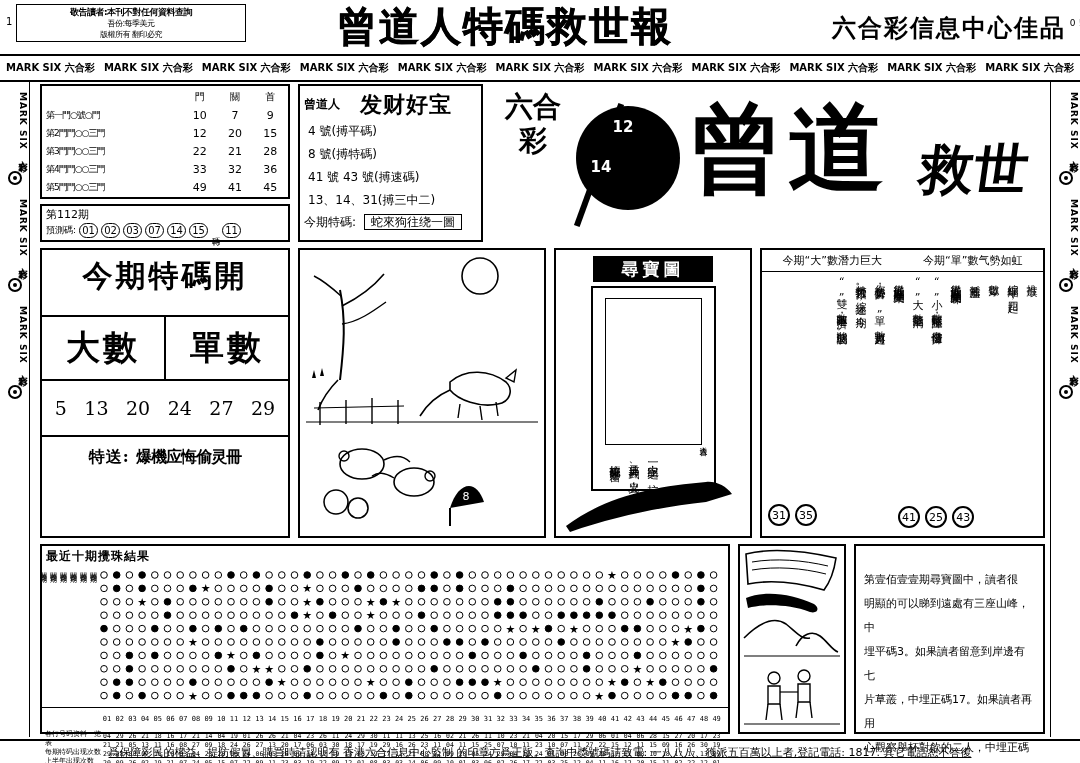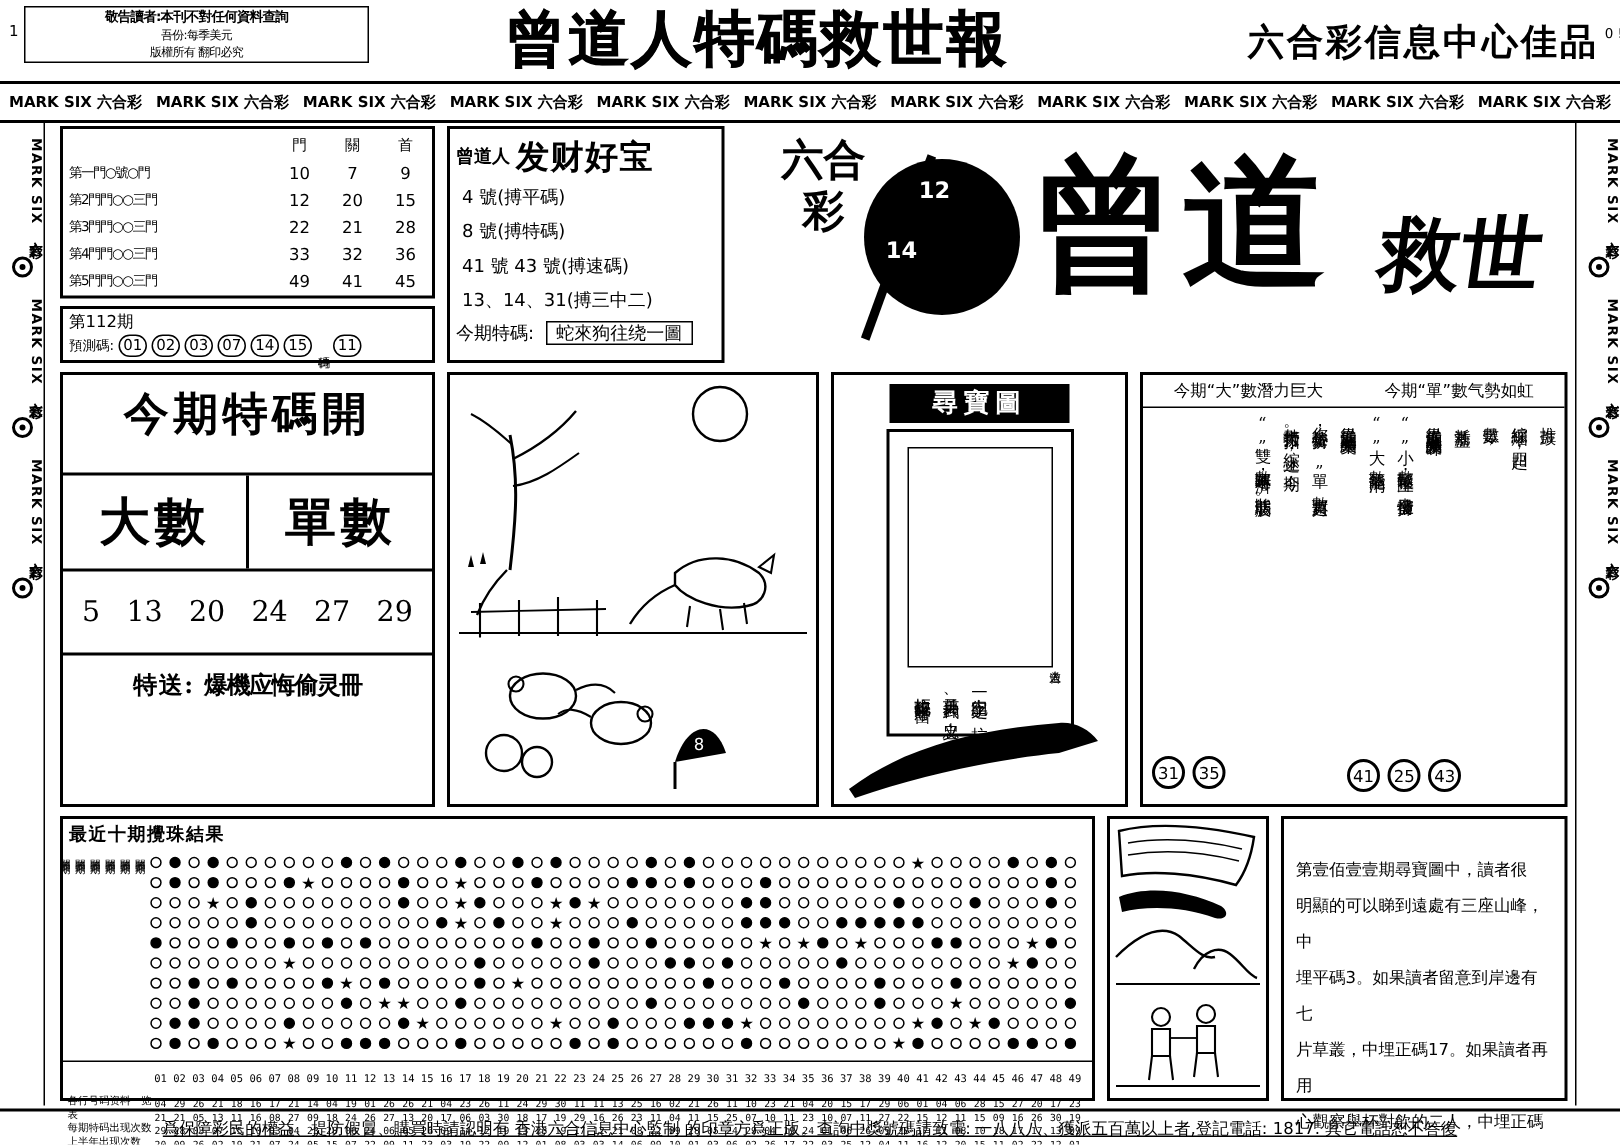--- a/index.html
+++ b/index.html
@@ -120,35 +120,35 @@
     padding:16px 4px; border-bottom:2px solid #000;
   }
   .big-gift {
     font-size:16px; font-weight:bold; text-align:center; padding:10px 2px;
     font-family:"DejaVu Serif", serif; letter-spacing:1px;
   }
   .big-gift .blur { letter-spacing:-1px; }
 
   
   #pred-box { left:268px; top:2px; width:185px; height:158px; }
-  .pred-head { display:flex; align-items:flex-start; padding:4px 4px 0 4px; }
+  .pred-head { display:flex; align-items:flex-start; padding:4px 4px 0 4px;gap:16px; }
   .pred-head .who { font-size:12px; font-weight:bold; writing-mode:horizontal-tb; padding-top:6px;}
   .pred-head .slogan {
     font-size:22px; font-weight:bold; font-family:"DejaVu Serif", serif;
     margin-left:4px; letter-spacing:1px;
   }
   .pred-line { font-size:12px; padding:3px 8px; }
   .pred-foot { font-size:12px; padding:2px 4px; border-top:0; }
 
   
   #logo-box { left:460px; top:2px; width:555px; height:158px; border:none; }
   .logo-cn {
-    position:absolute; left:24px; top:6px; width:70px;
+    position:absolute; left:8px; top:6px; width:70px;
     font-size:28px; font-weight:bold; line-height:34px;
-    font-family:Liberation Sans, sans-serif; text-align:center;
+    font-family:Liberation Serif, serif; text-align:center;
   }
   .logo-ball {
     position:absolute; left:78px; top:14px; width:120px; height:120px;
   }
   .logo-ball .circle {
     position:absolute; left:8px; top:8px; width:104px; height:104px;
     border-radius:50%; background:#000;
   }
   .logo-ball .n1, .logo-ball .n2 {
     position:absolute; color:#fff; font-size:15px; font-weight:bold;

